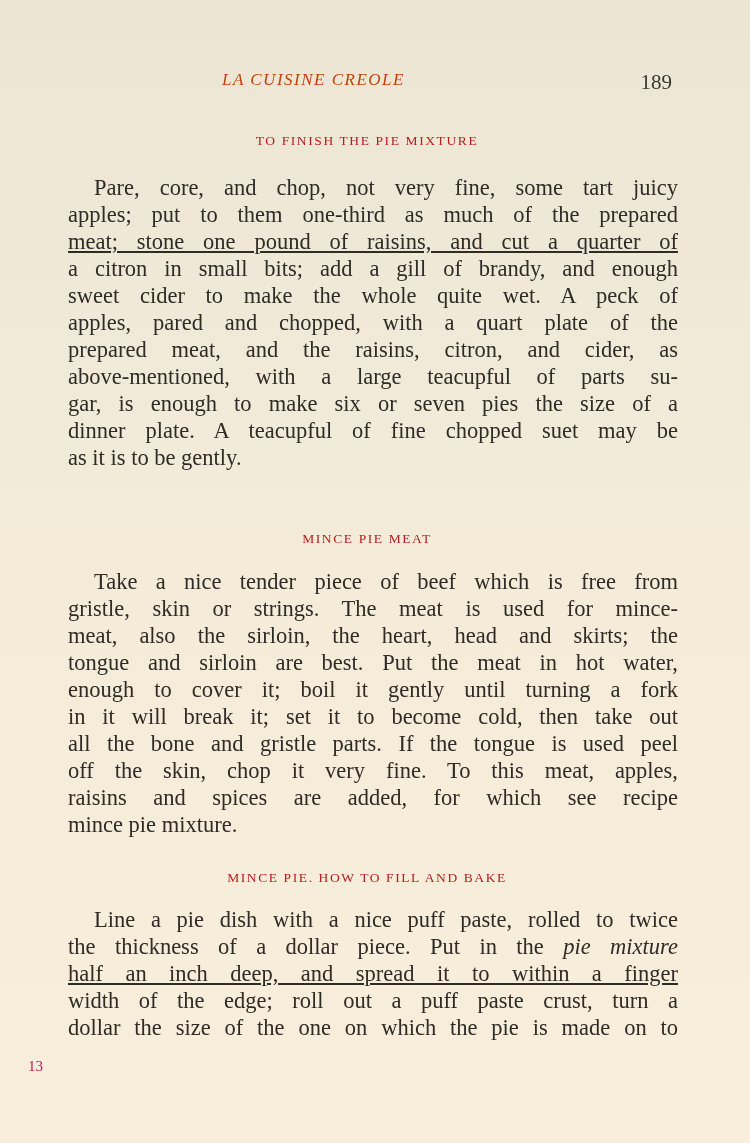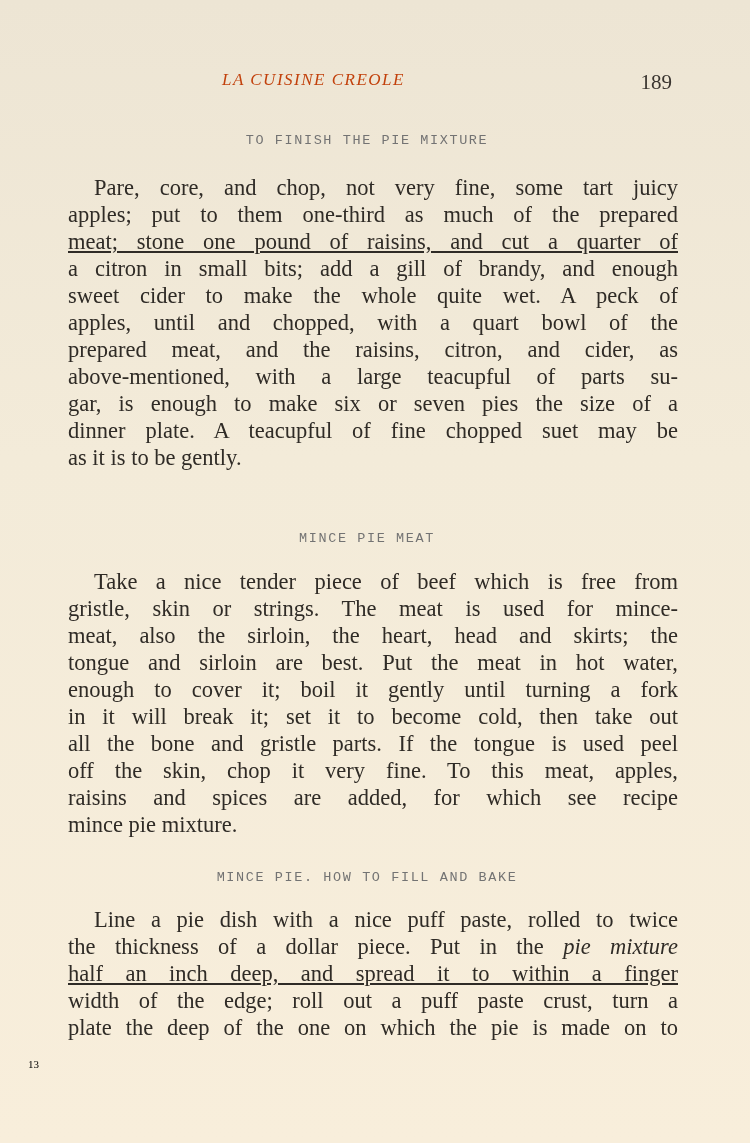--- a/index.html
+++ b/index.html
@@ -46,22 +46,21 @@
       font-size: 21px;
       color: #3a3530;
     }
     .section-heading {
       position: absolute;
       left: 0;
       width: 610px;
       text-align: center;
       font-size: 13.5px;
       letter-spacing: 1.6px;
-      color: #737373;
-      font-family: Liberation Mono, monospace;
+      color: #b91c1c;
     }
     .para {
       position: absolute;
       left: 6px;
       width: 610px;
       font-size: 22.5px;
       line-height: 27px;
       text-align: justify;
       text-align-last: justify;
       color: #2f2b26;
@@ -76,42 +75,42 @@
       padding-left: 26px;
     }
     .para .line.last {
       text-align-last: left;
     }
     .italic { font-style: italic; }
     .signature {
       position: absolute;
       left: 28px;
       top: 1058px;
-      font-size: 11px;
-      color: #000000;
+      font-size: 15px;
+      color: #be185d;
     }
   </style>
 </head>
 <body>
 
 <div class="page">
 
   <div class="running-head">
     <span class="running-title">LA CUISINE CREOLE</span>
     <span class="page-number">189</span>
   </div>
 
   <div class="section-heading" style="top:133px;">TO FINISH THE PIE MIXTURE</div>
   <div class="para" style="top:174px;">
     <span class="line indent" style="white-space: nowrap;">Pare, core, and chop, not very fine, some tart juicy</span>
     <span class="line" style="white-space: nowrap;">apples; put to them one-third as much of the prepared</span>
     <span class="line" style="white-space: nowrap; text-decoration: underline;">meat; stone one pound of raisins, and cut a quarter of</span>
     <span class="line" style="white-space: nowrap;">a citron in small bits; add a gill of brandy, and enough</span>
     <span class="line" style="white-space: nowrap;">sweet cider to make the whole quite wet.  A peck of</span>
-    <span class="line" style="white-space: nowrap;">apples, until and chopped, with a quart bowl of the</span>
+    <span class="line" style="white-space: nowrap;">apples, pared and chopped, with a quart plate of the</span>
     <span class="line" style="white-space: nowrap;">prepared meat, and the raisins, citron, and cider, as</span>
     <span class="line" style="white-space: nowrap;">above-mentioned, with a large teacupful of parts su-</span>
     <span class="line" style="white-space: nowrap;">gar, is enough to make six or seven pies the size of a</span>
     <span class="line" style="white-space: nowrap;">dinner plate.  A teacupful of fine chopped suet may be</span>
     <span class="line last">as it is to be gently.</span>
   </div>
 
   <div class="section-heading" style="top:531px;">MINCE PIE MEAT</div>
   <div class="para" style="top:568px;">
     <span class="line indent" style="white-space: nowrap;">Take a nice tender piece of beef which is free from</span>
@@ -125,18 +124,18 @@
     <span class="line" style="white-space: nowrap;">raisins and spices are added, for which see recipe</span>
     <span class="line last">mince pie mixture.</span>
   </div>
 
   <div class="section-heading" style="top:870px;">MINCE PIE.  HOW TO FILL AND BAKE</div>
   <div class="para" style="top:906px;">
     <span class="line indent" style="white-space: nowrap;">Line a pie dish with a nice puff paste, rolled to twice</span>
     <span class="line" style="white-space: nowrap;"><span>the thickness of a dollar piece.  Put in the </span><span class="italic">pie mixture</span></span>
     <span class="line" style="white-space: nowrap; text-decoration: underline;">half an inch deep, and spread it to within a finger</span>
     <span class="line" style="white-space: nowrap;">width of the edge; roll out a puff paste crust, turn a</span>
-    <span class="line" style="white-space: nowrap;">plate the deep of the one on which the pie is made on to</span>
+    <span class="line" style="white-space: nowrap;">dollar the size of the one on which the pie is made on to</span>
   </div>
 
 </div>
 
 <div class="signature">13</div>
 
 </body></html>

